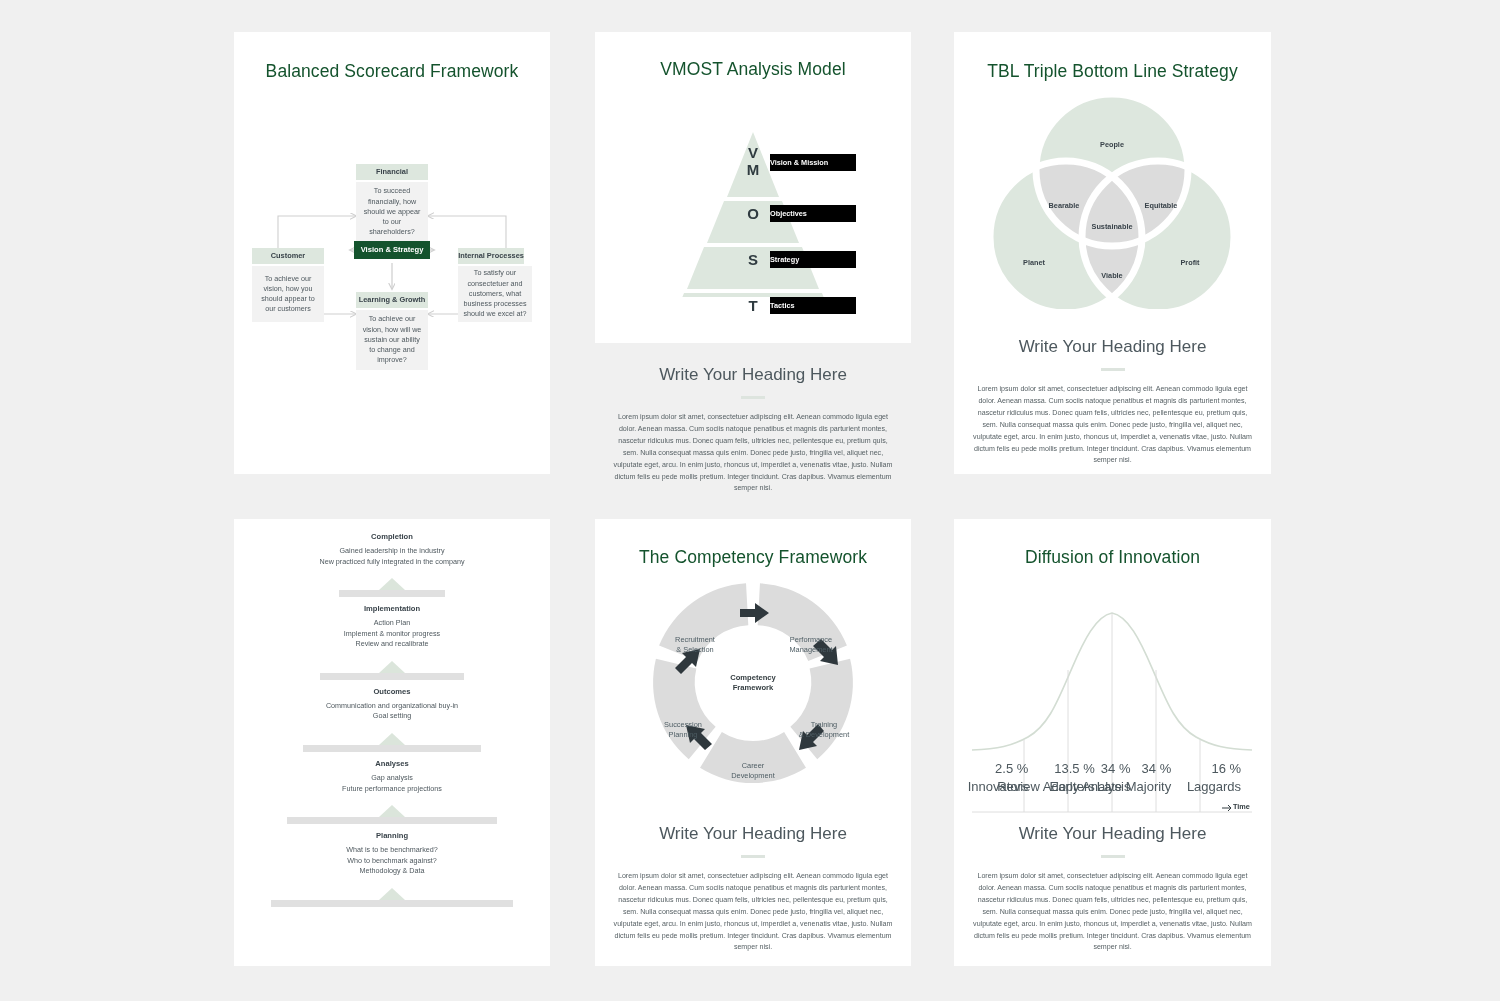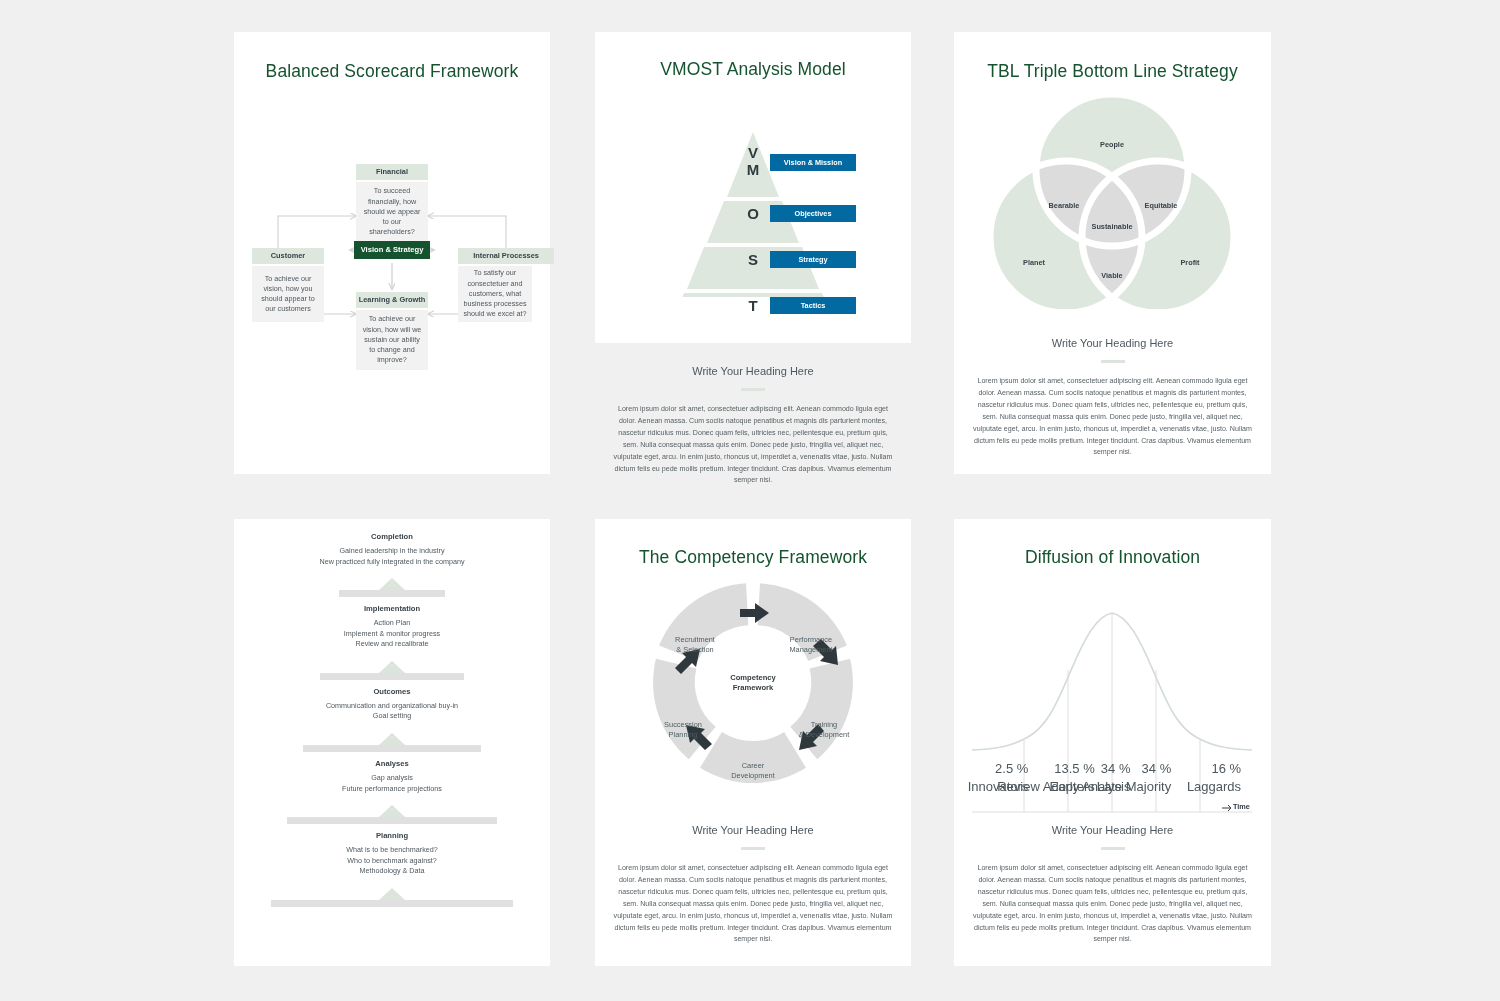--- a/index.html
+++ b/index.html
@@ -35,21 +35,21 @@
   #card-bsc .card-title   { margin-top: 29px; }
   #card-vmost .card-title { margin-top: 27px; }
   #card-tbl .card-title   { margin-top: 29px; }
   #card-bench .card-title { margin-top: 27px; }
   #card-comp .card-title  { margin-top: 28px; }
   #card-diff .card-title  { margin-top: 28px; }
 
   .sub-heading {
     text-align: center;
     color: #4d585e;
-    font-size: 11px;
+    font-size: 17px;
     font-weight: 400;
   }
   .divider {
     width: 24px; height: 3px;
     background: #dde4de;
     margin: 11px auto 0 auto;
   }
   .body-text {
     margin: 13px auto 0 auto;
     width: 279px;
@@ -99,25 +99,24 @@
   .vmost-letter {
     position: absolute;
     color: #2f3b40;
     font-size: 15px;
     font-weight: bold;
     text-align: center;
     width: 22px;
   }
   .vmost-bar {
     position: absolute;
-    background: #0369a1;
+    background: #000000;
     color: #ffffff;
     font-size: 7.3px;
     font-weight: bold;
-    text-align: center;
     height: 17px; line-height: 17px;
     width: 86px;
   }
 
   
   .venn-stage { position: relative; width: 317px; height: 215px; margin-top: 12px; }
   .venn-label {
     position: absolute;
     color: #39434a;
     font-size: 7.3px;
@@ -208,21 +207,21 @@
           </g>
         </svg>
       </div>
 
       <div class="bsc-hdr" style="left:122px;top:72px;width:72px;">Financial</div>
       <div class="bsc-body" style="left:122px;top:90px;width:72px;height:60px;">To succeed financially, how should we appear to our shareholders?</div>
 
       <div class="bsc-hdr" style="left:18px;top:156px;width:72px;">Customer</div>
       <div class="bsc-body" style="left:18px;top:174px;width:72px;height:56px;">To achieve our vision, how you should appear to our customers</div>
 
-      <div class="bsc-hdr" style="left:224px;top:156px;width:96px;">Internal Processes</div>
+      <div class="bsc-hdr" style="left:224px;top:156px;width:66px;">Internal Processes</div>
       <div class="bsc-body" style="left:224px;top:174px;width:74px;height:56px;">To satisfy our consectetuer and customers, what business processes should we excel at?</div>
 
       <div class="bsc-hdr" style="left:122px;top:200px;width:72px;">Learning &amp; Growth</div>
       <div class="bsc-body" style="left:122px;top:218px;width:72px;height:60px;">To achieve our vision, how will we sustain our ability to change and improve?</div>
 
       <div class="bsc-center" style="left:120px;top:149px;width:76px;">Vision &amp; Strategy</div>
     </div>
   </div>
 
   <div class="card" id="card-vmost">

